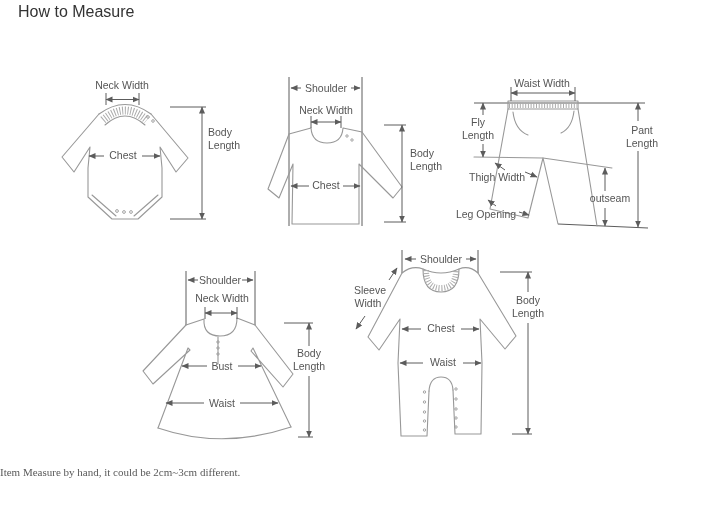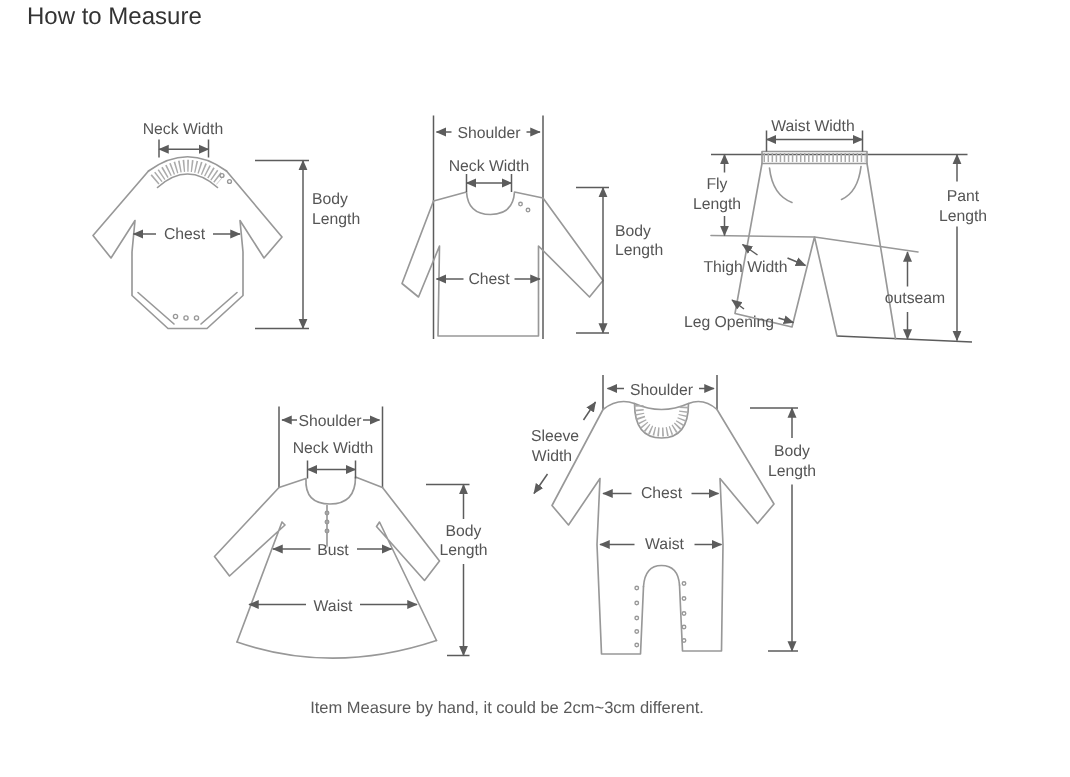--- a/index.html
+++ b/index.html
@@ -1,21 +1,21 @@
 <!DOCTYPE html>
 <html><head>
 <meta charset="utf-8">
 <style>
   html,body{margin:0;padding:0;background:#fff;}
   .page{position:relative;width:713px;height:518px;background:#fff;overflow:hidden;
         font-family:"Liberation Sans",sans-serif;}
   .title{position:absolute;left:18px;top:3px;font-size:16px;color:#333;font-weight:400;}
   .subtitle{position:absolute;left:18px;top:27px;font-size:11.5px;color:#444;}
-  .footer{position:absolute;left:0;top:466px;width:676px;text-align:center;
-          font-size:11px;color:#595959;}
+  .footer{position:absolute;left:0;top:466px;width:676px;
+          font-size:11px;color:#595959;font-family:Liberation Serif, serif;}
   svg{position:absolute;left:0;top:0;}
   .garment{stroke:#989898;stroke-width:1.1;fill:none;stroke-linejoin:round;stroke-linecap:round;}
   .rib{stroke:#ababab;fill:none;stroke-dasharray:1 1.7;}
   .dim{stroke:#5c5c5c;stroke-width:1;fill:none;}
   .snap{stroke:#989898;stroke-width:0.9;fill:none;}
   text{fill:#555;font-family:"Liberation Sans",sans-serif;font-size:10.5px;}
 </style>
 </head>
 <body>
 

